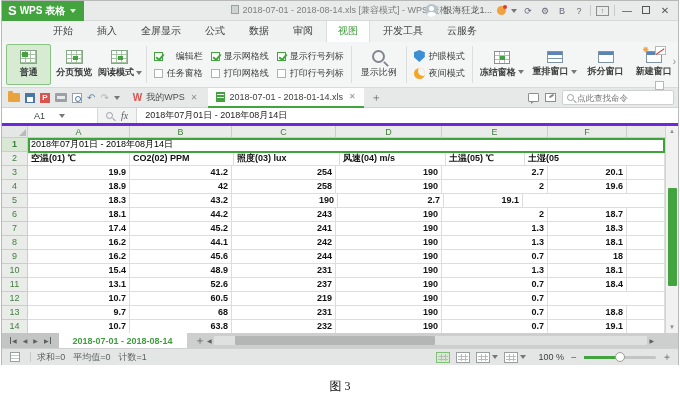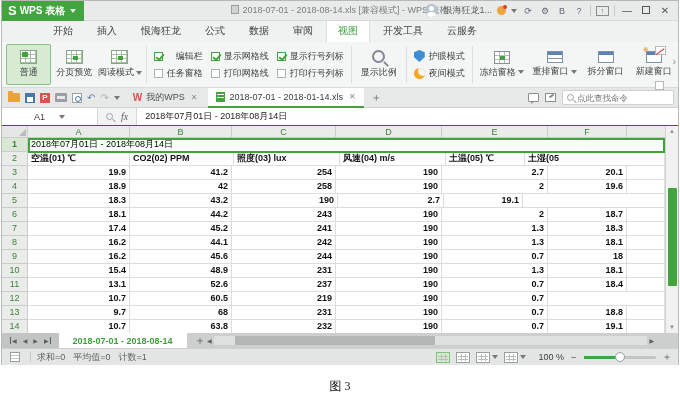--- a/index.html
+++ b/index.html
@@ -30,21 +30,21 @@
   .maxbox { width:8px; height:8px; border:1px solid #555; display:inline-block; }
 
   
   .ribtabs { height:21px; background:#f0f1f1; display:flex; align-items:flex-end; padding-left:40px; gap:2px; flex:none; }
   .rtab { font-size:10px; color:#3c3f3e; padding:3px 11px 4px; cursor:default; }
   .rtab.active { background:#fff; color:#3f9e3c; border:1px solid #dcdedd; border-bottom:none; }
 
   
   .ribbon { height:46px; background:#f4f5f5; border-bottom:1px solid #d9dbda; display:flex; align-items:stretch; padding:2px 0 2px 4px; position:relative; flex:none; }
   .rsep { width:1px; background:#dcdedd; margin:2px 3px; }
-  .rbtn { width:49px; display:flex; flex-direction:column; align-items:center; justify-content:center; gap:2px; font-size:9px; color:#3c3f3e; border:1px solid transparent; }
+  .rbtn { width:49px; display:flex; flex-direction:column; align-items:center; justify-content:center; gap:2px; font-size:9px; color:#3c3f3e; border:1px solid transparent;font-weight:bold; }
   .rbtn.active { background:#d7ebd3; border-color:#88c383; border-radius:2px; }
   .rlabel { display:flex; align-items:center; gap:2px; white-space:nowrap; }
   .ic-table { width:17px; height:14px; border:1px solid #86a886; background:#fff; position:relative; }
   .ic-table::before { content:""; position:absolute; inset:0;
      background:repeating-linear-gradient(to right,transparent 0 4px,#a5c2a3 4px 5px),
                 repeating-linear-gradient(to bottom,transparent 0 3px,#a5c2a3 3px 4px); }
   .ic-table.fill::after { content:""; position:absolute; left:1px; top:1px; width:6px; height:5px; background:#43a43f; }
   .ic-table.cfill::after { content:""; position:absolute; left:6px; top:5px; width:5px; height:4px; background:#43a43f; }
   .ic-dash { width:15px; height:13px; border:1px dashed #8a8f94; background:#fff; position:relative; }
   .ic-dash::after { content:""; position:absolute; inset:2px; border:1px solid #b7bbbf; }
@@ -102,21 +102,21 @@
   .ic-msg { width:11px; height:9px; border:1px solid #8a8f8e; border-radius:1px; position:relative; background:#fff; }
   .ic-msg::after { content:""; position:absolute; left:2px; bottom:-3px; width:0; height:0; border-top:3px solid #8a8f8e; border-right:4px solid transparent; }
   .ic-fwd { width:11px; height:9px; border:1px solid #8a8f8e; background:#fff; position:relative; }
   .ic-fwd::after { content:""; position:absolute; right:1px; top:1px; width:5px; height:2px; background:#8a8f8e; transform:rotate(-35deg); }
   .searchbox { width:112px; height:15px; background:#fff; border:1px solid #cfd1d0; border-radius:2px; display:flex; align-items:center; gap:3px; padding:0 4px; }
   .ic-magsm { width:7px; height:7px; border:1px solid #9aa0a6; border-radius:50%; position:relative; flex:none; }
   .ic-magsm::after { content:""; position:absolute; width:4px; height:1px; background:#9aa0a6; left:5px; top:6px; transform:rotate(45deg); }
   .searchbox input { border:none; outline:none; width:88px; font-size:8.5px; color:#9aa0a6; background:transparent; font-family:"Liberation Sans",sans-serif; }
 
   
-  .fbar { height:18px; background:#f2f3f3; border-bottom:1px solid #6d28d9; display:flex; align-items:stretch; flex:none; }
+  .fbar { height:18px; background:#f2f3f3; border-bottom:3px solid #6d28d9; display:flex; align-items:stretch; flex:none; }
   .namebox { width:96px; background:#fff; border-right:1px solid #d5d7d6; display:flex; align-items:center; justify-content:center; gap:14px; font-size:9px; color:#3c3f3e; }
   .fico { display:flex; align-items:center; gap:8px; padding:0 8px; border-right:1px solid #d5d7d6; }
   .fx { font-size:10px; font-style:italic; color:#5b5f5e; font-family:"Liberation Serif",serif; }
   .finput { flex:1; background:#fff; display:flex; align-items:center; padding-left:8px; font-size:9px; color:#222; }
 
   
   .grid { position:relative; height:207px; background:#fff; overflow:hidden; flex:none; }
   .gmain { position:absolute; left:0; top:0; right:13px; bottom:0; overflow:hidden; }
   .hdrrow { display:flex; height:12px; }
   .corner { width:26px; background:#e4e7e5; border-right:1px solid #c9cdcb; border-bottom:1px solid #c9cdcb; position:relative; flex:none; }
@@ -204,21 +204,21 @@
         <span class="tb-sep"></span>
         <span class="winbtn">—</span>
         <span class="winbtn"><span class="maxbox"></span></span>
         <span class="winbtn">✕</span>
       </div>
     </div>
 
     <div class="ribtabs">
       <span class="rtab">开始</span>
       <span class="rtab">插入</span>
-      <span class="rtab">恨海狂龙</span>
+      <span class="rtab">全屏显示</span>
       <span class="rtab">公式</span>
       <span class="rtab">数据</span>
       <span class="rtab">审阅</span>
       <span class="rtab active">视图</span>
       <span class="rtab">开发工具</span>
       <span class="rtab">云服务</span>
     </div>
 
     <div class="ribbon">
       <div class="rbtn active">

